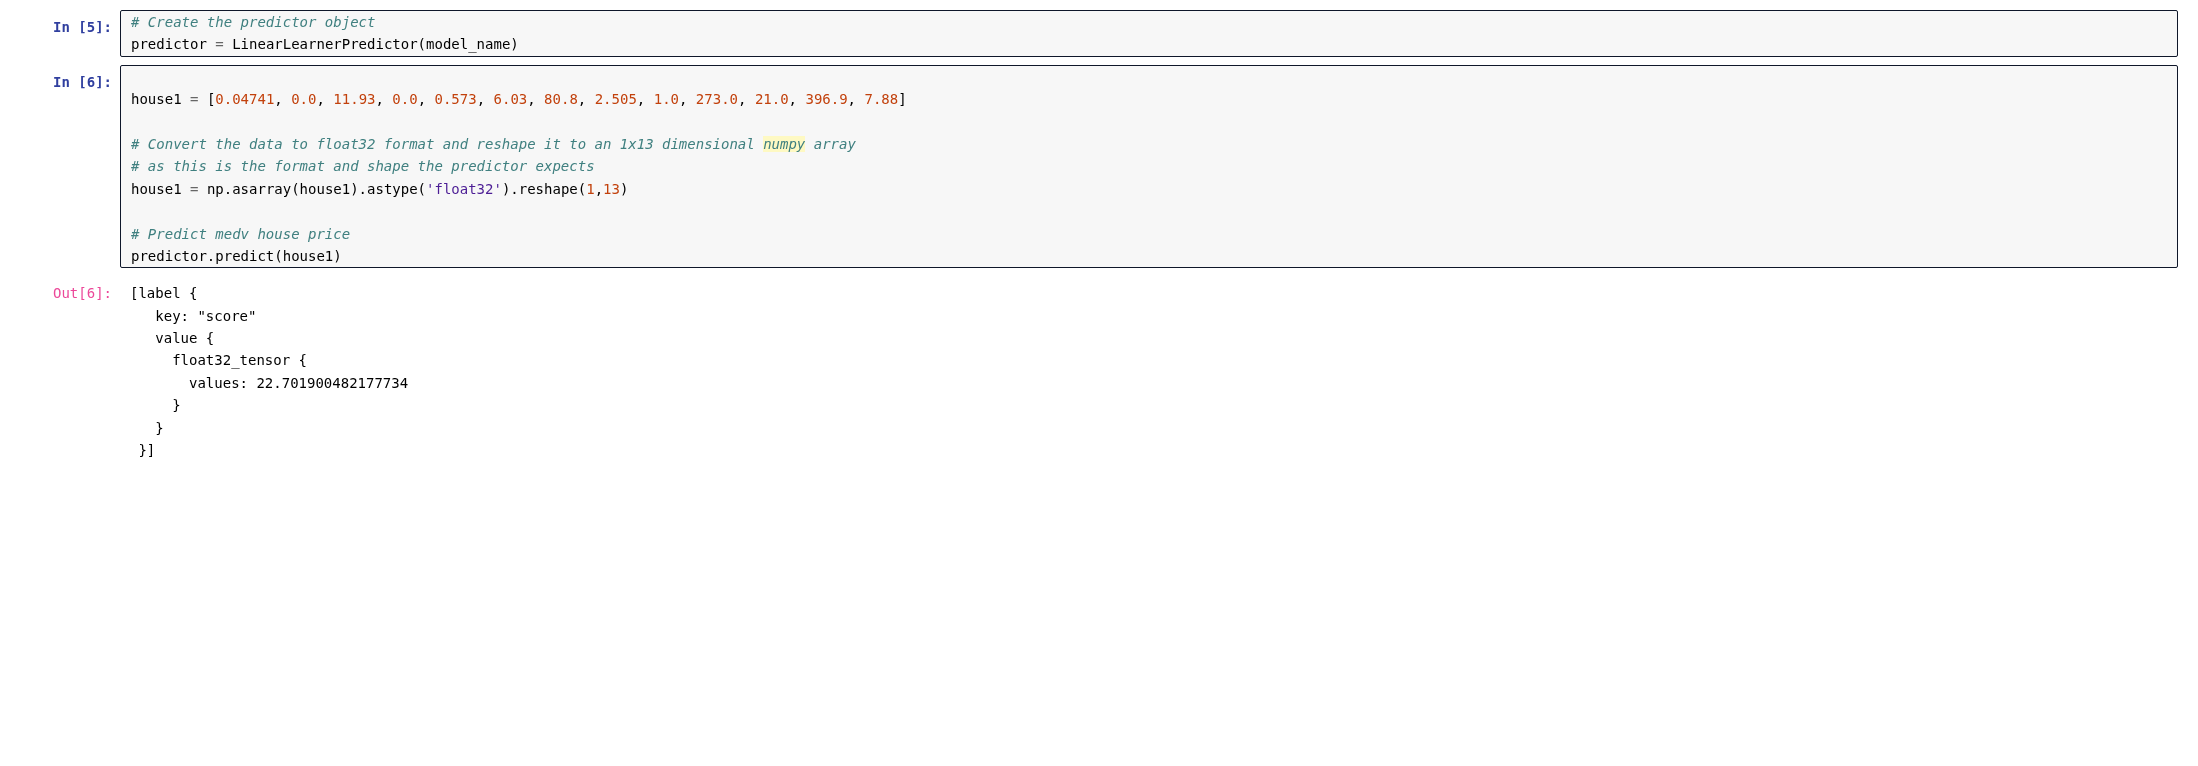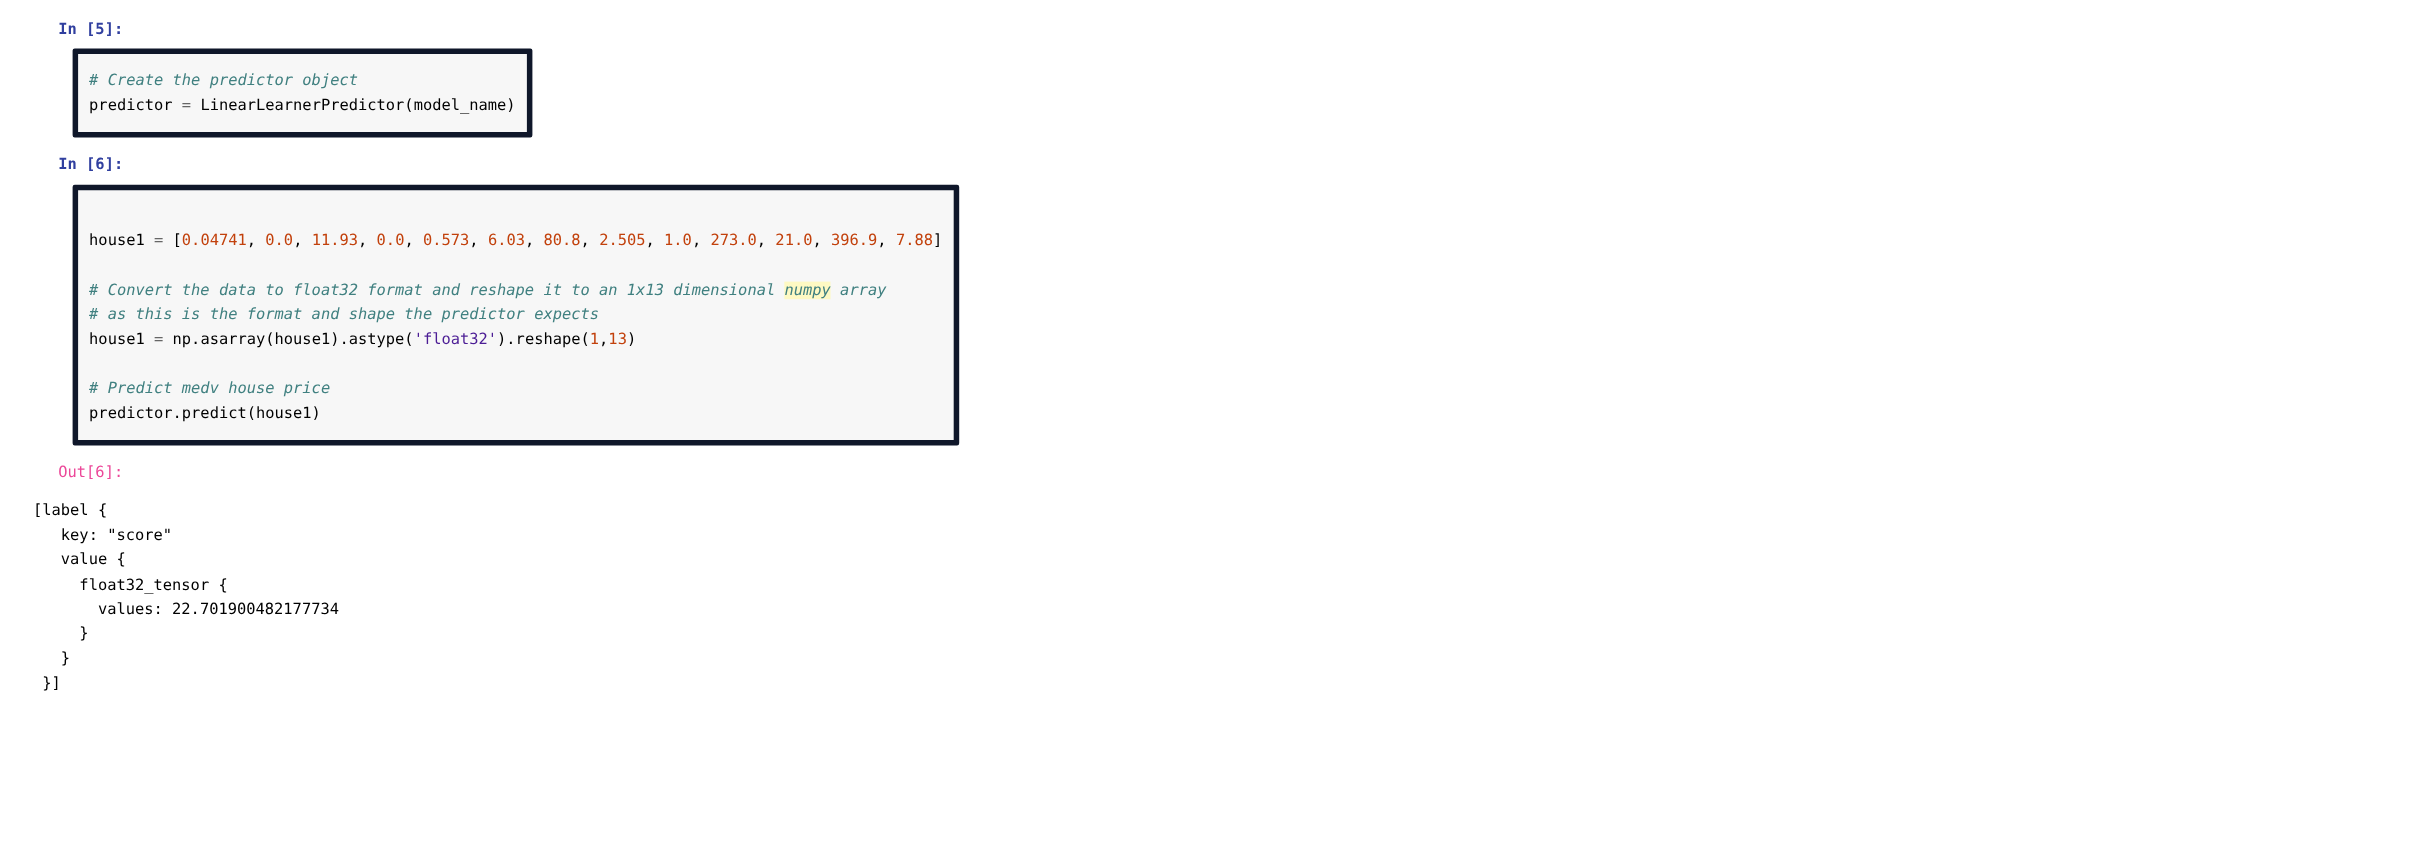--- a/index.html
+++ b/index.html
@@ -7,43 +7,41 @@
     padding: 10px 20px;
     font-family: Menlo, Monaco, "DejaVu Sans Mono", "Courier New", monospace;
     font-size: 14px;
     background: #fff;
     color: #000;
   }
   .cell {
     display: flex;
     align-items: flex-start;
     margin-bottom: 8px;
-    flex-direction: column;
   }
   .prompt {
     width: 92px;
     min-width: 92px;
     text-align: right;
     padding: 6px 8px 6px 0;
     font-family: inherit;
     line-height: 1.6;
     white-space: nowrap;
   }
   .in-prompt { color: #303f9f; font-weight: bold; }
   .out-prompt { color: #ec4899; }
   .input-area {
     flex: 1;
     background: #f7f7f7;
-    border: 5px solid #0f172a;
+    border: 1px solid #0f172a;
     border-radius: 2px;
-    padding: 13px 10px;
+    padding: 0 10px;
     line-height: 1.6;
     white-space: pre;
     overflow-x: auto;
-    margin-left: 46px;
   }
   .output-area {
     flex: 1;
     padding: 6px 10px;
     line-height: 1.6;
     white-space: pre;
     background: #fff;
   }
   .cm { color: #408080; font-style: italic; } 
   .op { color: #666; }

